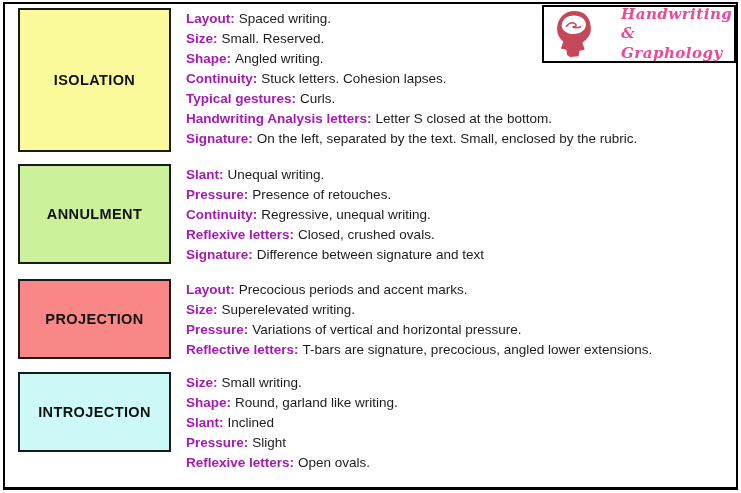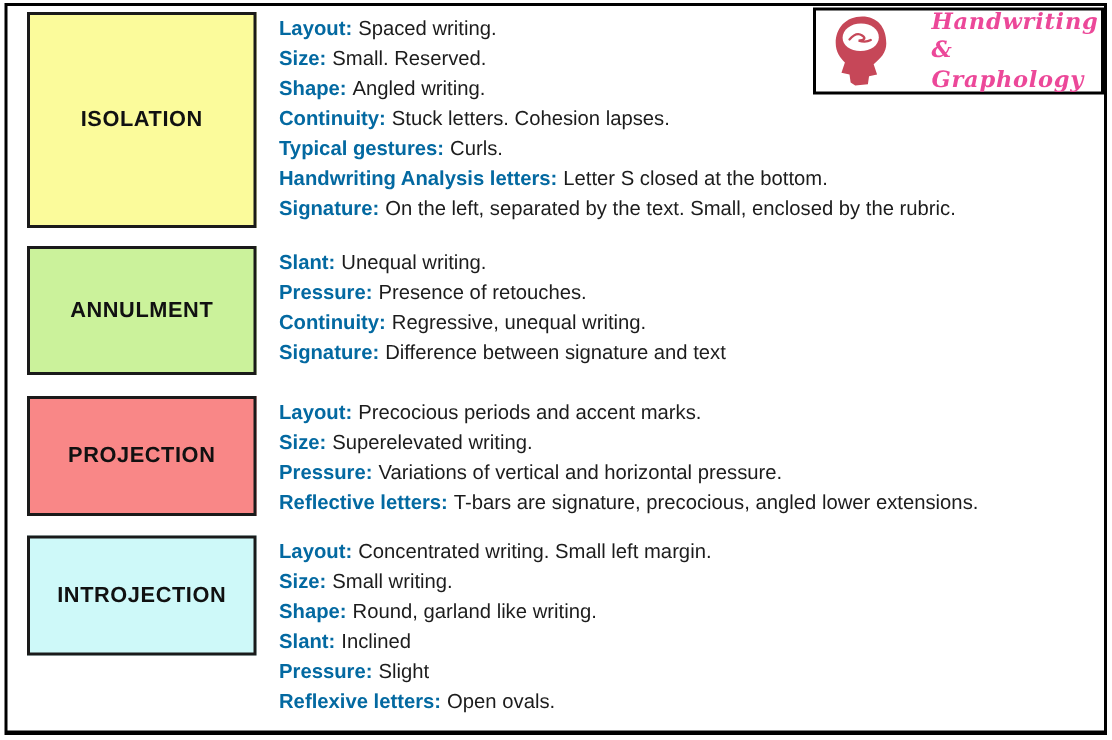--- a/index.html
+++ b/index.html
@@ -21,33 +21,33 @@
   .row { display: flex; align-items: flex-start; }
   .row.m12 { margin-bottom: 12px; }
   .row.m14 { margin-bottom: 14px; }
   .color-box {
     width: 153px; flex-shrink: 0;
     border: 2px solid #1a1a1a;
     box-sizing: border-box;
     display: flex; align-items: center; justify-content: center;
   }
   .h-iso { height: 144px; }
-  .h-ann { height: 86px; }
+  .h-ann { height: 100px; }
   .h-pro { height: 80px; }
   .h-int { height: 80px; }
   .box-title {
     font-weight: bold; font-size: 14.5px; letter-spacing: 0.4px;
     color: #111111; text-align: center;
   }
   .text-col {
     margin-left: 15px; padding-top: 1px;
     font-size: 13.5px; line-height: 20px; color: #1c1c1c;
   }
   .line { white-space: nowrap; }
-  .lbl { font-weight: bold; color: #0369a1; margin-right: 4px; }
+  .lbl { font-weight: bold; color: #a21caf; margin-right: 4px; }
   .logo-box {
     position: absolute; top: 5px; right: 5px;
     width: 194px; height: 58px;
     border: 2px solid #000; box-sizing: border-box;
     background: #ffffff;
     display: flex; align-items: center; gap: 7px;
     padding: 2px 4px 2px 7px;
     z-index: 5;
   }
   .logo-text {
@@ -80,20 +80,21 @@
     </div>
 
     <div class="row m14">
       <div class="color-box h-ann" style="background-color: rgb(203, 242, 155);">
         <span class="box-title">ANNULMENT</span>
       </div>
       <div class="text-col">
         <div class="line"><span class="lbl">Slant:</span><span>Unequal writing.</span></div>
         <div class="line"><span class="lbl">Pressure:</span><span>Presence of retouches.</span></div>
         <div class="line"><span class="lbl">Continuity:</span><span>Regressive, unequal writing.</span></div>
+        <div class="line"><span class="lbl">Reflexive letters:</span><span>Closed, crushed ovals.</span></div>
         <div class="line"><span class="lbl">Signature:</span><span>Difference between signature and text</span></div>
       </div>
     </div>
 
     <div class="row m12">
       <div class="color-box h-pro" style="background-color: rgb(249, 135, 135);">
         <span class="box-title">PROJECTION</span>
       </div>
       <div class="text-col">
         <div class="line"><span class="lbl">Layout:</span><span>Precocious periods and accent marks.</span></div>
@@ -101,21 +102,20 @@
         <div class="line"><span class="lbl">Pressure:</span><span>Variations of vertical and horizontal pressure.</span></div>
         <div class="line"><span class="lbl">Reflective letters:</span><span>T-bars are signature, precocious, angled lower extensions.</span></div>
       </div>
     </div>
 
     <div class="row">
       <div class="color-box h-int" style="background-color: rgb(206, 249, 249);">
         <span class="box-title">INTROJECTION</span>
       </div>
       <div class="text-col">
-        <div class="line"><span class="lbl">Layout:</span><span>Concentrated writing. Small left margin.</span></div>
         <div class="line"><span class="lbl">Size:</span><span>Small writing.</span></div>
         <div class="line"><span class="lbl">Shape:</span><span>Round, garland like writing.</span></div>
         <div class="line"><span class="lbl">Slant:</span><span>Inclined</span></div>
         <div class="line"><span class="lbl">Pressure:</span><span>Slight</span></div>
         <div class="line"><span class="lbl">Reflexive letters:</span><span>Open ovals.</span></div>
       </div>
     </div>
 
   </div>
 

